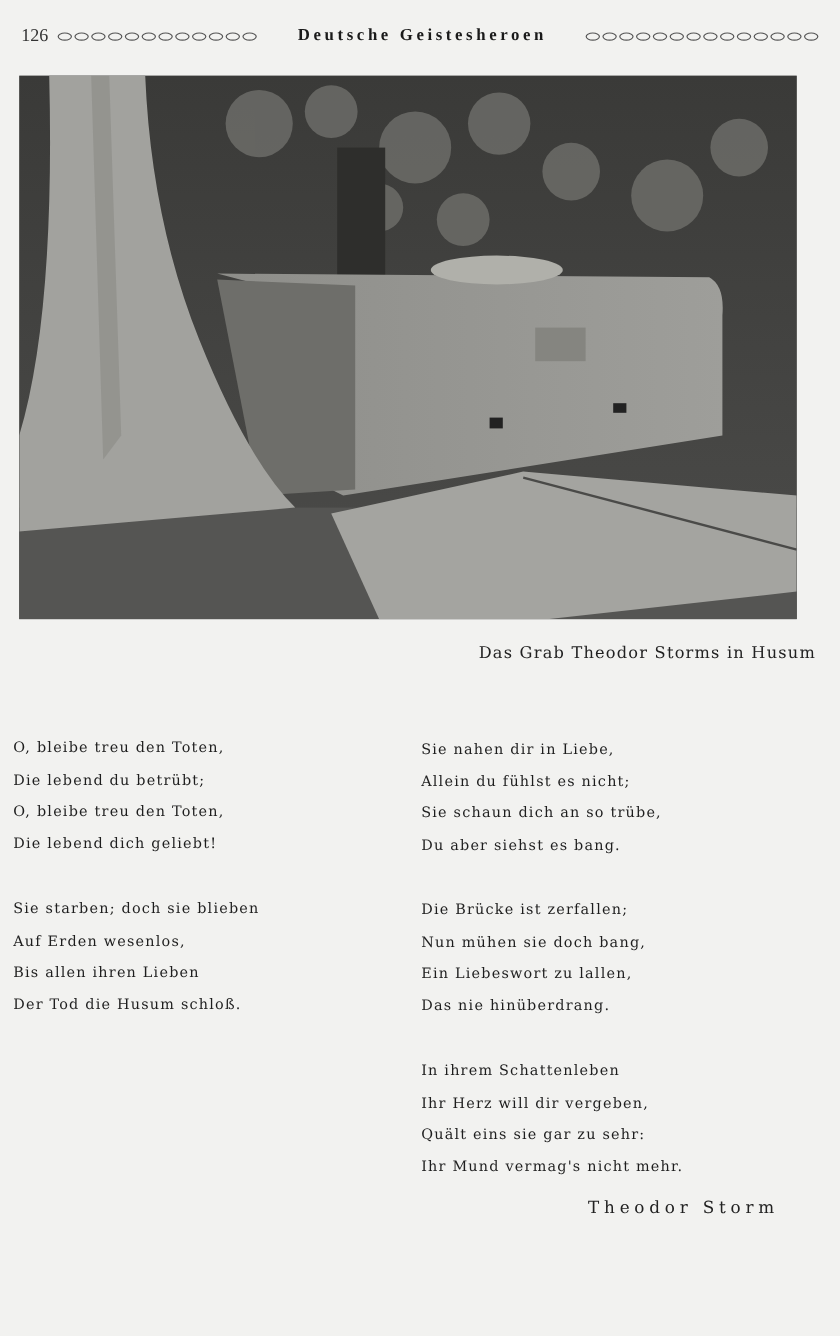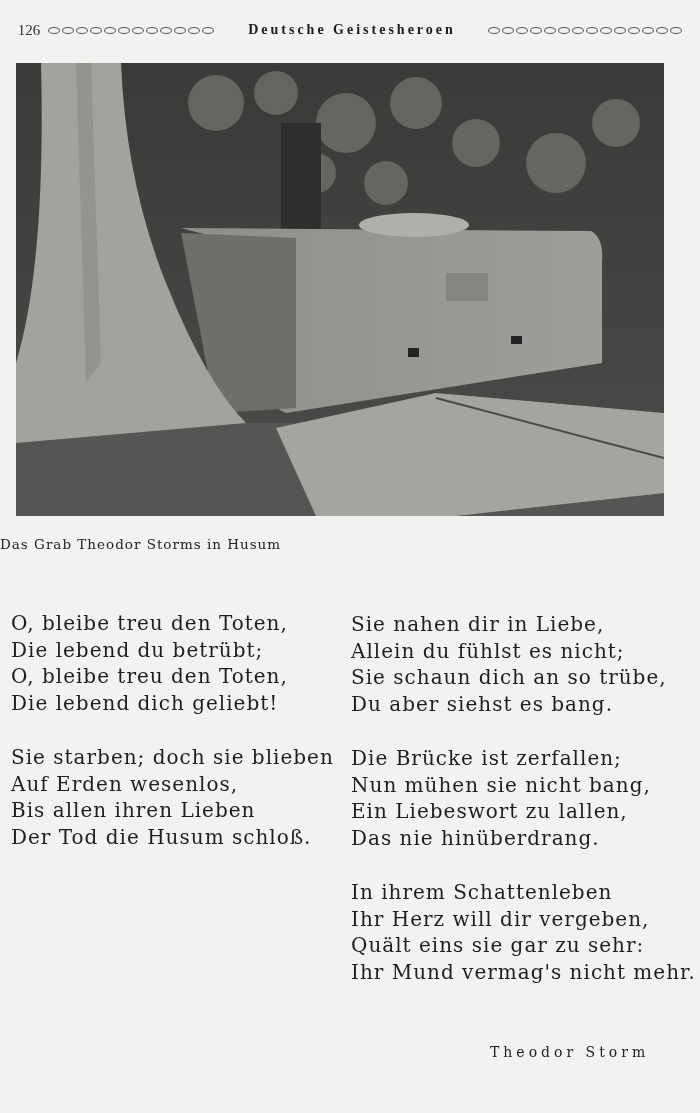--- a/index.html
+++ b/index.html
@@ -26,30 +26,30 @@
     position: absolute; left: 214px; width: 248px; text-align: center;
     font-family: Liberation Serif, serif; font-weight: bold; font-size: 14px; letter-spacing: 3px;
     color: #1a1a1a;
   }
   .photo {
     position: absolute; left: 16px; top: 63px; width: 648px; height: 453px;
     background: #5a5a58; overflow: hidden;
   }
   .photo svg { width: 100%; height: 100%; display: block; }
   .caption {
-    position: absolute; top: 536px; left: 0; width: 680px; text-align: left;
+    position: absolute; top: 536px; left: 0; width: 680px; text-align: right;
     font-size: 13.5px; letter-spacing: 1px; color: #222;
   }
-  .poem-col { position: absolute; font-size: 20px; letter-spacing: 1px; line-height: 26.5px; }
+  .poem-col { position: absolute; font-size: 12px; letter-spacing: 1px; line-height: 26.5px; }
   .col-left { left: 11px; top: 610px; }
   .col-right { left: 351px; top: 611px; }
   .stanza { margin: 0 0 28px 0; }
   .stanza div { white-space: nowrap; }
   .author {
-    position: absolute; top: 1044px; left: 490px;
+    position: absolute; top: 999px; left: 490px;
     font-size: 14px; letter-spacing: 4px; color: #222;
   }
 </style>
 </head>
 <body>
 
 <div class="header">
   <span class="page-num">126</span>
   <div class="ornament orn-left" id="orn-left">
       <span></span>
@@ -148,21 +148,21 @@
 
 <div class="poem-col col-right">
   <div class="stanza">
     <div>Sie nahen dir in Liebe,</div>
     <div>Allein du fühlst es nicht;</div>
     <div>Sie schaun dich an so trübe,</div>
     <div>Du aber siehst es bang.</div>
   </div>
   <div class="stanza">
     <div>Die Brücke ist zerfallen;</div>
-    <div>Nun mühen sie nicht bang,</div>
+    <div>Nun mühen sie doch bang,</div>
     <div>Ein Liebeswort zu lallen,</div>
     <div>Das nie hinüberdrang.</div>
   </div>
   <div class="stanza">
     <div>In ihrem Schattenleben</div>
     <div>Ihr Herz will dir vergeben,</div>
     <div>Quält eins sie gar zu sehr:</div>
     <div>Ihr Mund vermag's nicht mehr.</div>
   </div>
 </div>

